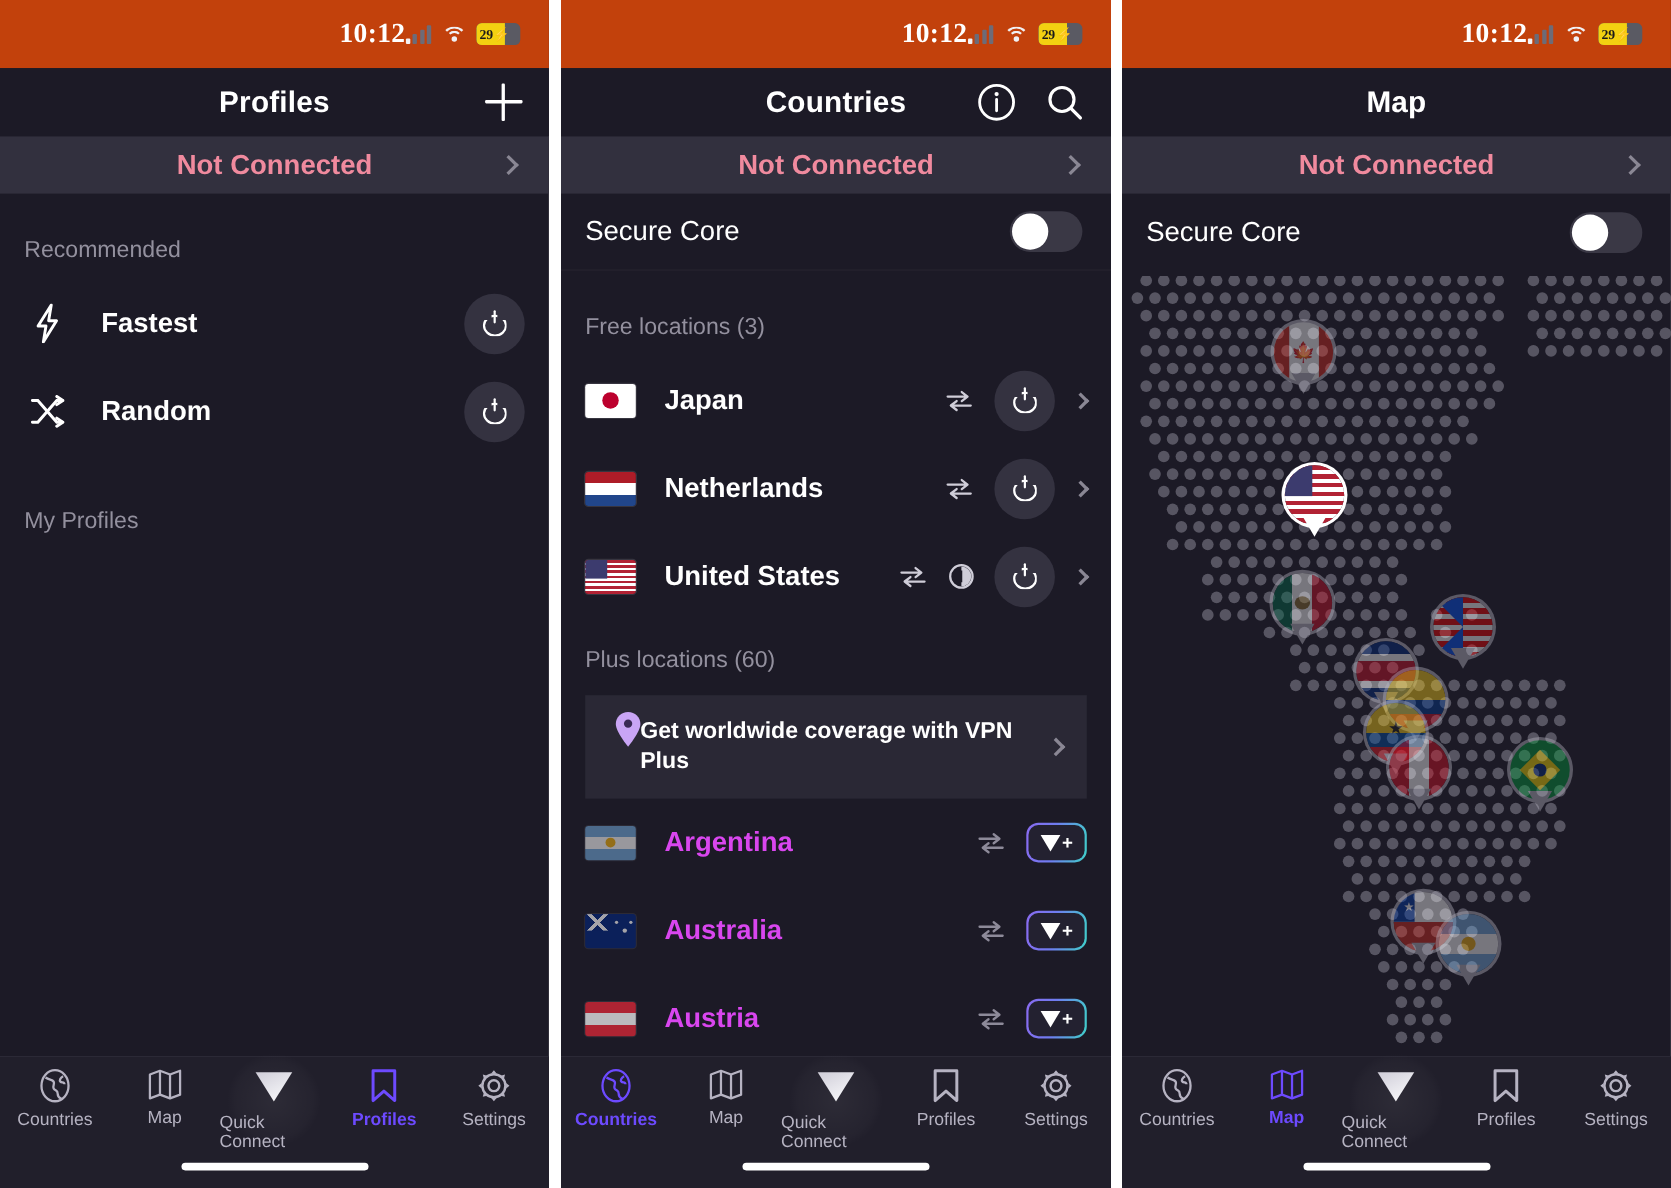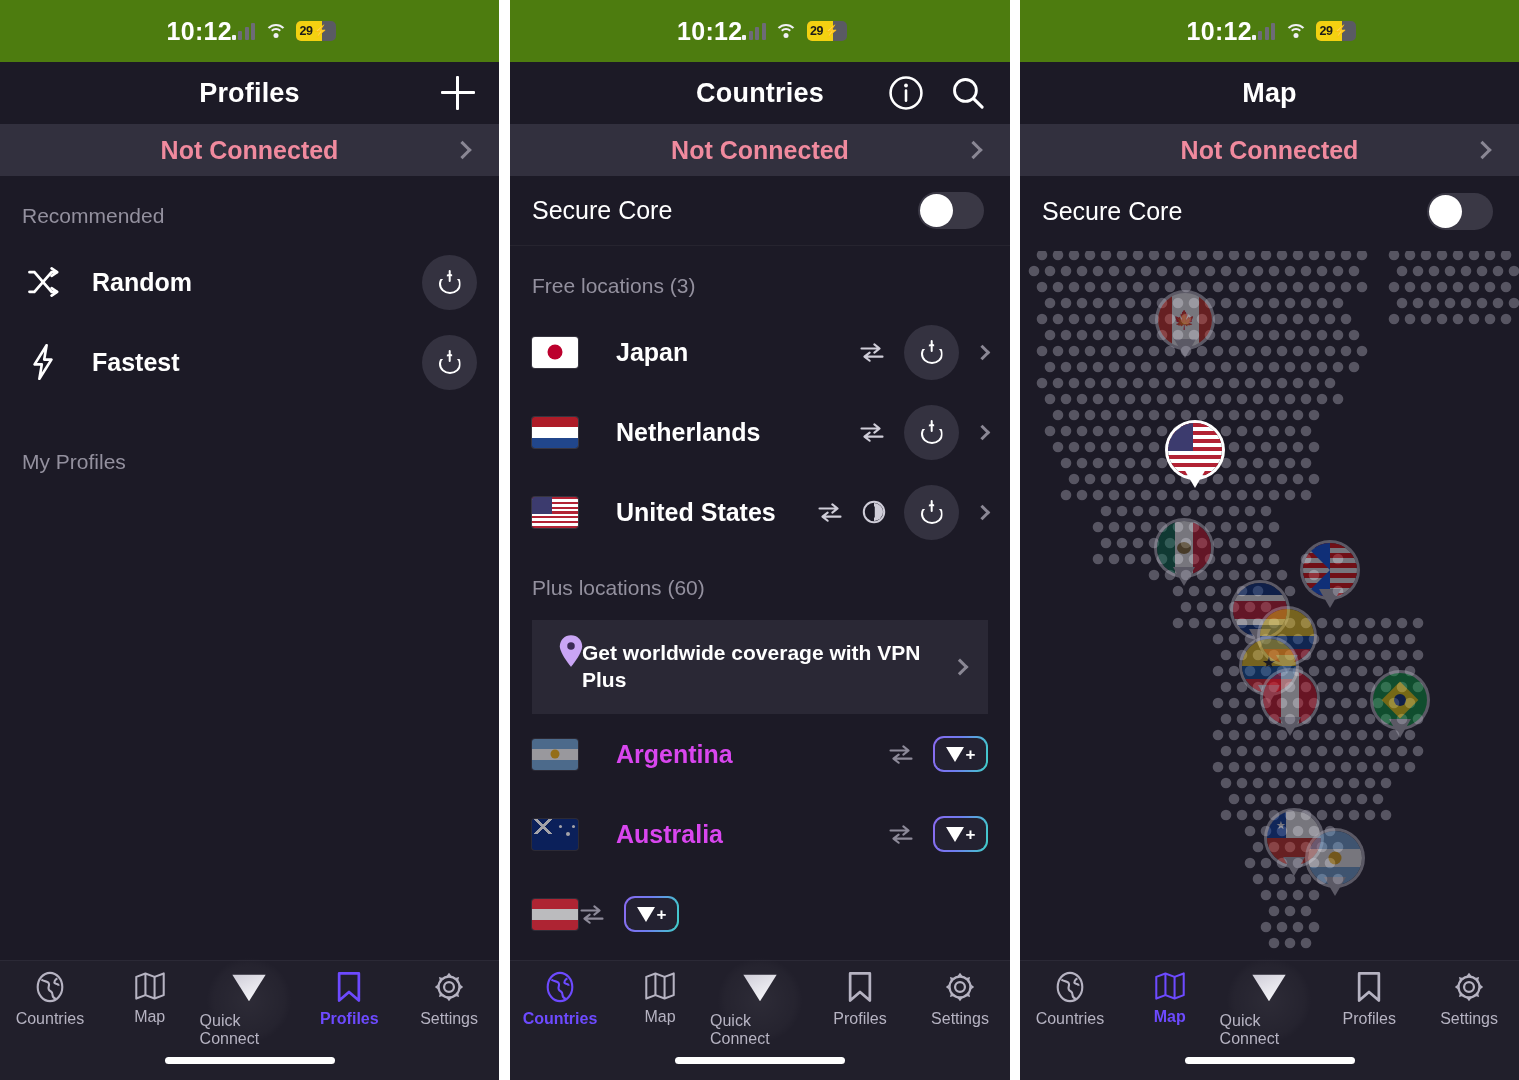--- a/index.html
+++ b/index.html
@@ -16,22 +16,23 @@
     background:#1c1a26;
     overflow:hidden;
     flex:0 0 auto;
   }
   .phone.mid { width:500px; margin:0 10px 0 11px; }
   .phone.right { width:499px; }
 
   
   .statusbar {
     height:62px; display:flex; align-items:center;
-    justify-content:center; padding:0 26px 0 30px;
-    background:#4d7c0f;
+    justify-content:flex-end; padding:0 26px 0 30px;
+    background:#c2410c;
+    font-family:Liberation Serif, serif;
   }
   .clock { color:#fff; font-size:25px; font-weight:bold; letter-spacing:0.3px; }
   .sb-right { display:flex; align-items:center; gap:9px; }
   .sig { display:flex; align-items:flex-end; gap:2.5px; height:17px; }
   .sig i { width:4px; background:#6d6b77; border-radius:1px; display:block; }
   .sig i.on { background:#f2f2f5; }
   .sig i:nth-child(1){height:5px;}
   .sig i:nth-child(2){height:9px;}
   .sig i:nth-child(3){height:13px;}
   .sig i:nth-child(4){height:17px;}
@@ -78,31 +79,31 @@
     height:70px; display:flex; align-items:center; justify-content:space-between;
     padding:0 26px 0 22px; border-bottom:1px solid #26242f;
   }
   .sc-label { color:#fff; font-size:25px; font-weight:400; }
   .toggle { width:66px; height:37px; border-radius:19px; background:#3a3845;
     position:relative; cursor:pointer; }
   .toggle .knob { position:absolute; width:33px; height:33px; border-radius:50%;
     background:#fff; top:2px; left:2px; }
 
   
-  .sec-head { color:#93909e; font-size:21px; padding:28px 0 14px 22px; font-weight:400; }
+  .sec-head { color:#93909e; font-size:21px; padding:40px 0 14px 22px; font-weight:400; }
   .sec-head.tight { padding-top:24px; }
 
   
   .row { display:flex; align-items:center; height:80px; padding:0 22px 0 22px; }
   .row .lead-icon { width:42px; display:flex; align-items:center; justify-content:center; }
   .row .label { color:#fff; font-size:25px; font-weight:bold; margin-left:28px; flex:1; }
   .row.muted .label { color:#d946ef; font-weight:bold; }
   .flag { width:46px; height:31px; border-radius:3px; overflow:hidden; position:relative;
     flex:0 0 auto; box-shadow:0 0 0 1px rgba(255,255,255,0.12); }
-  .row .label.with-flag { margin-left:38px; }
+  .row .label.with-flag { margin-left:26px; }
   .row-actions { display:flex; align-items:center; gap:18px; }
 
   .pwr { width:55px; height:55px; border-radius:50%; background:#343240;
     display:flex; align-items:center; justify-content:center; cursor:pointer; }
   .pwr-glyph { position:relative; width:22px; height:24px; }
   .pwr-glyph .ring { position:absolute; left:0; top:4px; width:22px; height:20px;
     border:2.6px solid #fff; border-radius:50%; clip-path: polygon(0 25%,38% 25%,38% 0,62% 0,62% 25%,100% 25%,100% 100%,0 100%); }
   .pwr-glyph .bar { position:absolute; left:50%; top:0px; transform:translateX(-50%);
     width:2.6px; height:12px; background:#fff; border-radius:2px; }
 
@@ -197,45 +198,45 @@
     <div class="connbar">
       <div class="txt">Not Connected</div>
       <div class="chev-r"></div>
     </div>
 
     <div>
       <div class="sec-head">Recommended</div>
 
       <div class="row">
         <div class="lead-icon">
+          <svg width="30" height="36" viewBox="0 0 24 30">
+              <path d="M15 1 L5 17 H11 L9 29 L19 13 H13 Z" fill="none" stroke="#fff" stroke-width="2.2" stroke-linejoin="round"></path>
+            </svg>
+        </div>
+        <div class="label">Fastest</div>
+        <div class="row-actions">
+          <div class="pwr">
+            <div class="pwr-glyph">
+                <div class="ring"></div>
+                <div class="bar"></div>
+              </div>
+          </div>
+        </div>
+      </div>
+
+      <div class="row">
+        <div class="lead-icon">
           <svg width="32" height="30" viewBox="0 0 26 24">
             <path d="M2 4 H6 L20 20 H24" fill="none" stroke="#fff" stroke-width="2.2" stroke-linecap="round"></path>
             <path d="M2 20 H6 L20 4 H24" fill="none" stroke="#fff" stroke-width="2.2" stroke-linecap="round"></path>
             <path d="M20 1 L24.5 4 L20 7" fill="none" stroke="#fff" stroke-width="2.2" stroke-linecap="round" stroke-linejoin="round"></path>
             <path d="M20 17 L24.5 20 L20 23" fill="none" stroke="#fff" stroke-width="2.2" stroke-linecap="round" stroke-linejoin="round"></path>
           </svg>
         </div>
         <div class="label">Random</div>
-        <div class="row-actions">
-          <div class="pwr">
-            <div class="pwr-glyph">
-                <div class="ring"></div>
-                <div class="bar"></div>
-              </div>
-          </div>
-        </div>
-      </div>
-
-      <div class="row">
-        <div class="lead-icon">
-          <svg width="30" height="36" viewBox="0 0 24 30">
-              <path d="M15 1 L5 17 H11 L9 29 L19 13 H13 Z" fill="none" stroke="#fff" stroke-width="2.2" stroke-linejoin="round"></path>
-            </svg>
-        </div>
-        <div class="label">Fastest</div>
         <div class="row-actions">
           <div class="pwr">
             <div class="pwr-glyph">
                 <div class="ring"></div>
                 <div class="bar"></div>
               </div>
           </div>
         </div>
       </div>
     </div>
@@ -457,20 +458,21 @@
           <div class="upsell-inner">
               <div class="vtri"></div>
               <div class="vplus">+</div>
             </div>
         </div>
       </div>
     </div>
 
     <div class="row muted">
       <div class="flag" style="background:linear-gradient(#ed2939 0 33.3%,#ffffff 33.3% 66.6%,#ed2939 66.6% 100%);opacity:.7"></div>
+      <div class="label with-flag">Austria</div>
       <div class="row-actions">
         <svg width="28" height="22" viewBox="0 0 24 18">
           <path d="M3 6 H18 M14 2.5 L18.5 6 L14 9.5" fill="none" stroke="#8d8a99" stroke-width="1.8" stroke-linecap="round" stroke-linejoin="round"></path>
           <path d="M21 13 H6 M10 9.5 L5.5 13 L10 16.5" fill="none" stroke="#8d8a99" stroke-width="1.8" stroke-linecap="round" stroke-linejoin="round"></path>
         </svg>
         <div class="upsell-badge">
           <div class="upsell-inner">
               <div class="vtri"></div>
               <div class="vplus">+</div>
             </div>

